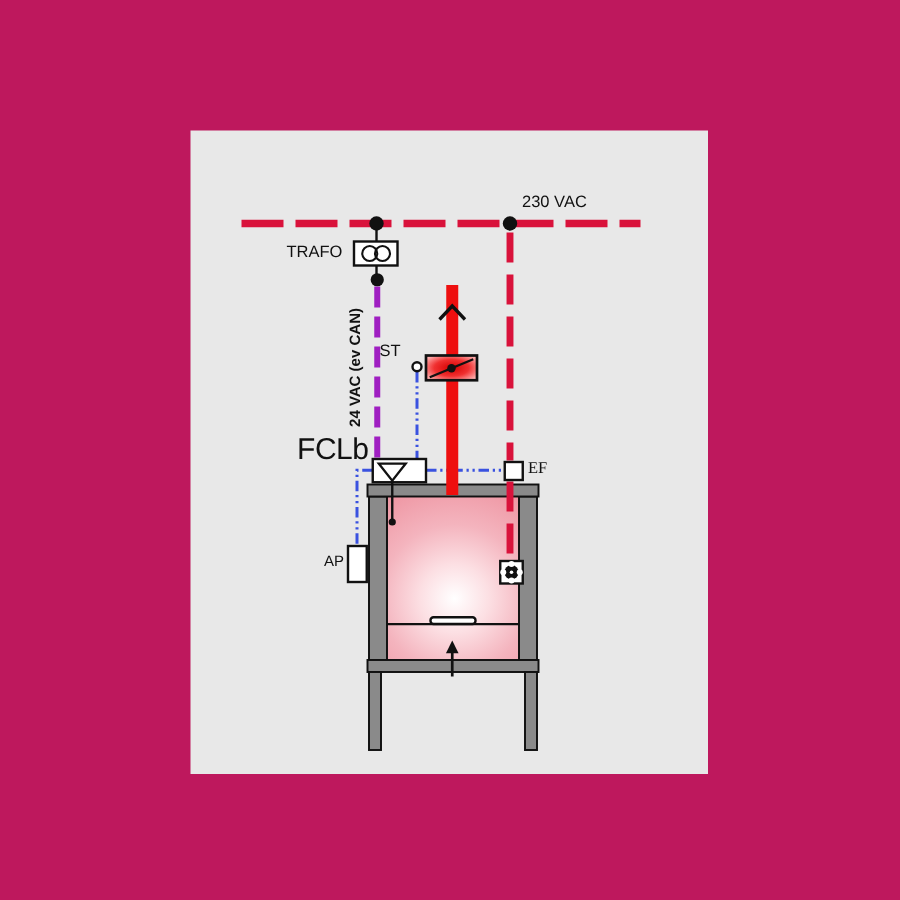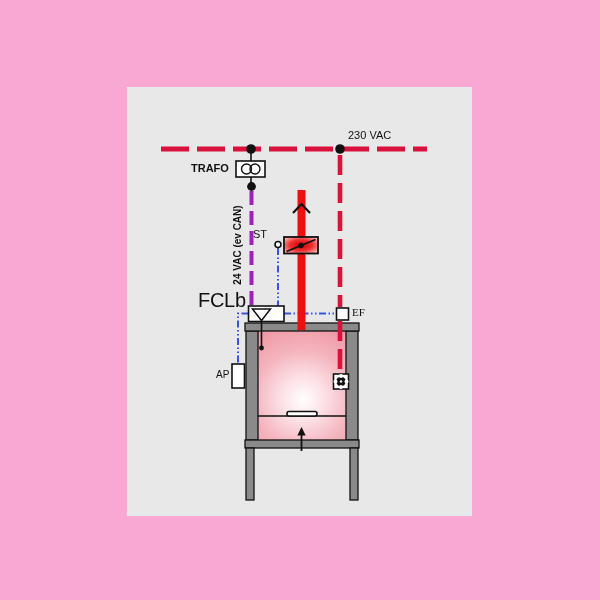--- a/index.html
+++ b/index.html
@@ -1,33 +1,33 @@
 <!DOCTYPE html>
 <html style="--mains-red: #d9123b; --exhaust-red: #ee0f0f; --bus-purple: #9f1fc1; --signal-blue: #3a52e0; --frame-gray: #8a8a8a; --panel-gray: #e8e8e8; --glow-pink: #ee94a1; --line-black: #111111;"><head>
 <meta charset="utf-8">
 <style>
   html,body{margin:0;padding:0;background:#ffffff;}
-  .stage{position:relative;width:600px;height:600px;background:#f9a8d4;overflow:hidden;
+  .stage{position:relative;width:600px;height:600px;background:#be185d;overflow:hidden;
          font-family:"Liberation Sans", sans-serif;}
   .panel{position:absolute;left:127px;top:87px;width:345px;height:429px;background:var(--panel-gray,#e8e8e8);}
   svg.diagram{position:absolute;left:0;top:0;width:600px;height:600px;}
 
   
   .mains-dash{stroke:var(--mains-red,#d9123b);stroke-width:5;stroke-dasharray:28 8;fill:none;}
   .mains-vdash{stroke:var(--mains-red,#d9123b);stroke-width:4.6;stroke-dasharray:20 8;fill:none;}
   .duct-red{stroke:var(--exhaust-red,#ee0f0f);stroke-width:8;fill:none;}
   .purple-dash{stroke:var(--bus-purple,#9f1fc1);stroke-width:4;stroke-dasharray:14 6;fill:none;}
   .blue-dashdot{stroke:var(--signal-blue,#3a52e0);stroke-width:2;stroke-dasharray:7 2.5 1.5 2.5 1.5 2.5;fill:none;}
   .blk{stroke:var(--line-black,#111111);fill:none;}
   .boxw{fill:#ffffff;stroke:var(--line-black,#111111);stroke-width:1.6;}
   .gray{fill:var(--frame-gray,#8a8a8a);stroke:var(--line-black,#111111);stroke-width:1.3;}
 
   .label{position:absolute;color:#111;white-space:nowrap;line-height:1;}
   .l-230{left:348px;top:130px;font-size:11px;}
-  .l-trafo{left:191px;top:163px;font-size:11px;font-weight:bold;}
+  .l-trafo{left:191px;top:163px;font-size:11px;}
   .l-24{left:189px;top:239px;width:100px;height:12px;font-size:10px;font-weight:bold;
         text-align:center;transform:rotate(-90deg);transform-origin:50% 50%;}
   .l-st{left:253px;top:229px;font-size:11px;}
   .l-fclb{left:198px;top:290px;font-size:20px;letter-spacing:-0.3px;}
   .l-ef{left:352px;top:307px;font-size:11px;font-family:Liberation Serif, serif;}
   .l-ap{left:216px;top:370px;font-size:10px;}
 </style>
 </head>
 <body>
 

